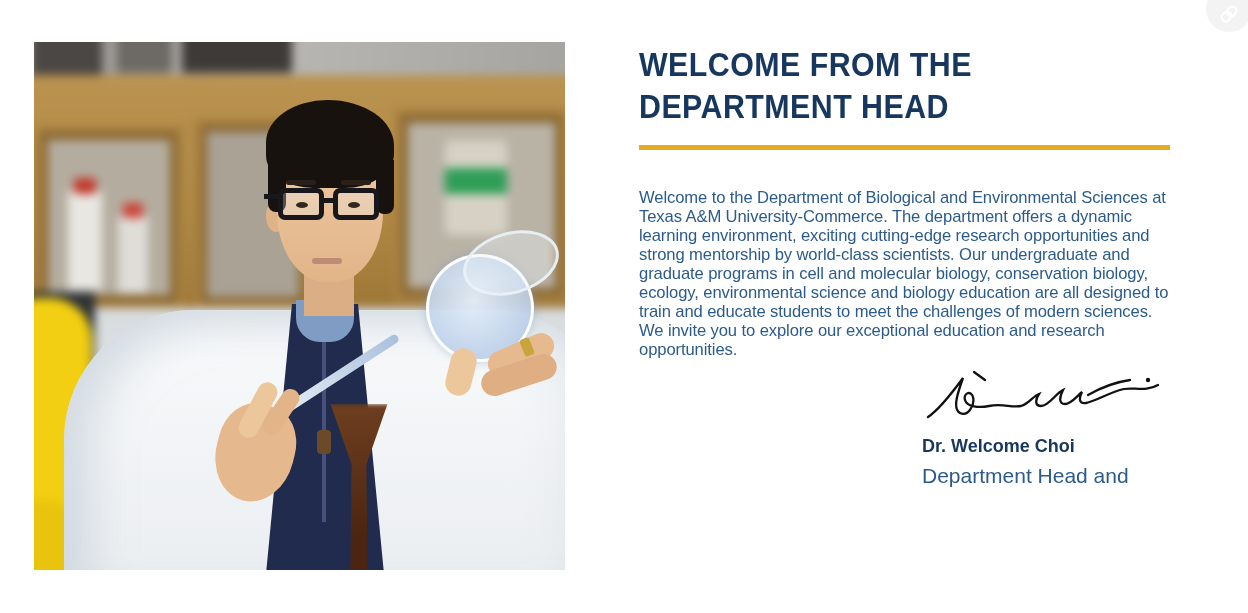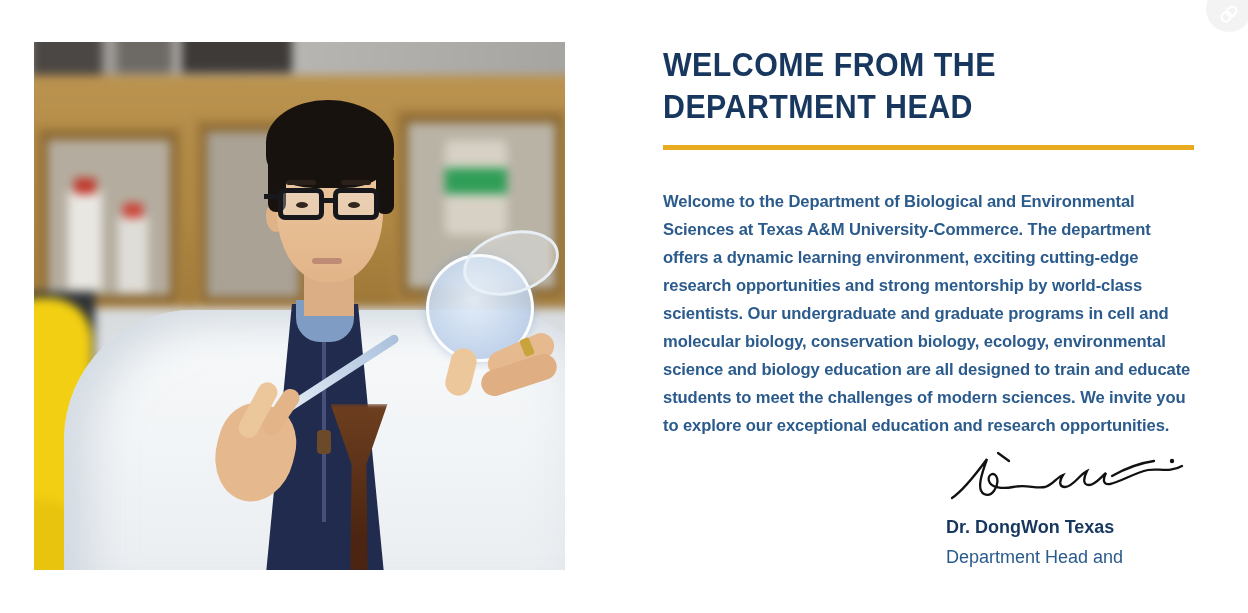--- a/index.html
+++ b/index.html
@@ -75,30 +75,30 @@
   .ring { left:488px; top:296px; width:10px; height:18px; background:#c9a33b; border-radius:3px; transform:rotate(-22deg); }
   .pipette { left:238px; top:372px; width:150px; height:9px; background:linear-gradient(90deg,#eaf1f9,#a9c0dc); border-radius:5px; transform:rotate(-33deg); transform-origin:left center; }
   .handL { left:182px; top:362px; width:78px; height:98px; background:#e5b88d; border-radius:42% 42% 50% 50%; transform:rotate(14deg); }
   .fingerL1 { left:214px; top:338px; width:20px; height:60px; background:#ecc79c; border-radius:10px; transform:rotate(28deg); }
   .fingerL2 { left:238px; top:344px; width:18px; height:52px; background:#e2b488; border-radius:10px; transform:rotate(34deg); }
   .pestle { left:294px; top:362px; width:62px; height:168px; filter:blur(2px);
     background:linear-gradient(180deg,#6e3f20,#4b2511 80%);
     clip-path:polygon(4% 0,96% 0,62% 36%,64% 100%,36% 100%,38% 36%); }
 
   
-  .content { position:absolute; left:663px; top:42px; width:531px; display:flex; flex-direction:column; }
+  .content { position:absolute; left:639px; top:42px; width:531px; display:flex; flex-direction:column; }
   .h1 { color:#17375f; font-size:33px; line-height:42px; font-weight:700; letter-spacing:.5px;
         transform:scaleX(.92); transform-origin:left top; margin-top:2px; white-space:nowrap; }
   .h1 span { display:block; }
   .rule { margin-top:17px; width:100%; height:5px; background:#e8ab20; border:0; }
-  .para { margin-top:38px; color:#2b5b8c; font-size:16.6px; line-height:28px; letter-spacing:-.1px;font-weight:bold; }
+  .para { margin-top:38px; color:#2b5b8c; font-size:16.6px; line-height:19px; letter-spacing:-.1px; }
   .sigblock { margin-left:auto; margin-top:8px; width:248px; }
   .sigsvg { display:block; width:248px; height:58px; }
   .signame { margin-top:6px; color:#17375f; font-size:18px; font-weight:700; line-height:30px; }
-  .sigtitle { color:#2b5b8c; font-size:18px; line-height:30px; }
+  .sigtitle { color:#2b5b8c; font-size:21px; line-height:30px; }
 </style>
 </head>
 <body>
 
 <div class="page">
 
   <div class="anchor-btn">
     <span style="display:flex;">
       <svg viewBox="0 0 24 24" fill="none" stroke="#ffffff" stroke-width="2.6" stroke-linecap="round">
         <rect x="7" y="1.5" width="10" height="12" rx="5"></rect>
@@ -176,18 +176,18 @@
     <div class="rule"></div>
     <p class="para">Welcome to the Department of Biological and Environmental Sciences at Texas A&amp;M University-Commerce. The department offers a dynamic learning environment, exciting cutting-edge research opportunities and strong mentorship by world-class scientists. Our undergraduate and graduate programs in cell and molecular biology, conservation biology, ecology, environmental science and biology education are all designed to train and educate students to meet the challenges of modern sciences. We invite you to explore our exceptional education and research opportunities.</p>
 
     <div class="sigblock">
       <svg class="sigsvg" viewBox="0 0 248 58" fill="none" stroke="#111111" stroke-width="2.3" stroke-linecap="round">
         <path d="M6,50 C18,42 30,26 41,11 C36,25 30,42 38,46 C46,50 53,38 51,30 C49,23 41,26 43,33 C45,40 57,41 67,39 C81,36 89,41 99,39 C107,37 111,29 117,27 C113,33 113,39 119,39 C127,39 133,27 141,23 C137,31 137,37 143,37 C149,37 154,30 160,25 C156,33 158,37 164,36 C174,34 188,25 202,22 C212,20 224,25 236,18"></path>
         <path d="M52,5 L63,13"></path>
         <path d="M166,28 C180,20 194,15 208,13"></path>
         <circle cx="226" cy="13" r="2.2" fill="#111111" stroke="none"></circle>
       </svg>
-      <div class="signame">Dr. DongWon Texas</div>
+      <div class="signame">Dr. Welcome Choi</div>
       <div class="sigtitle">Department Head and</div>
     </div>
   </div>
 
 </div>
 
 </body></html>

